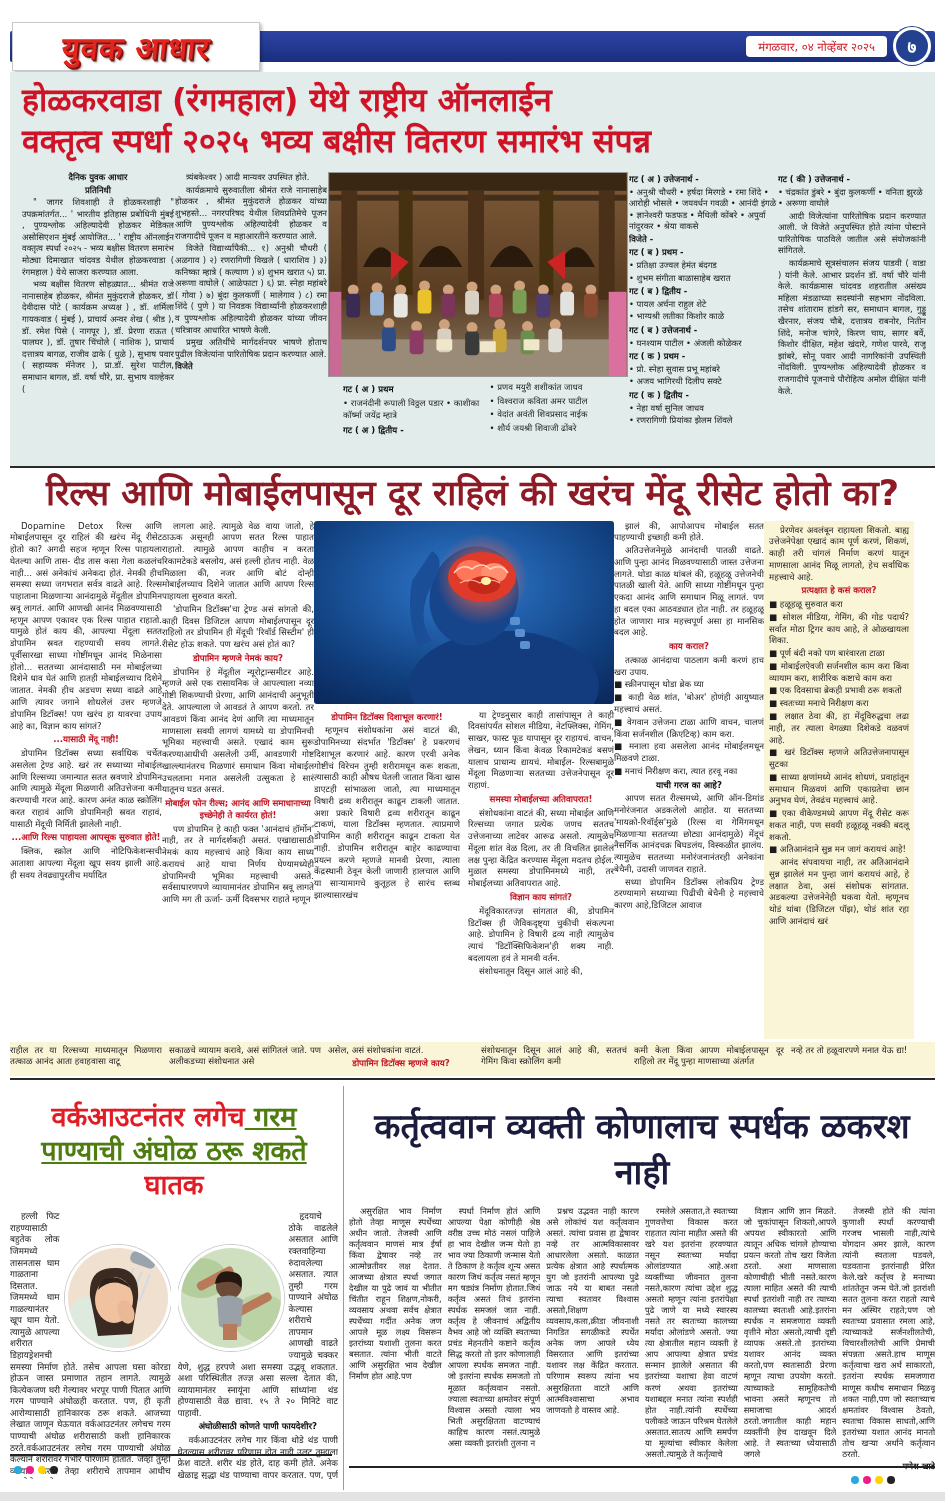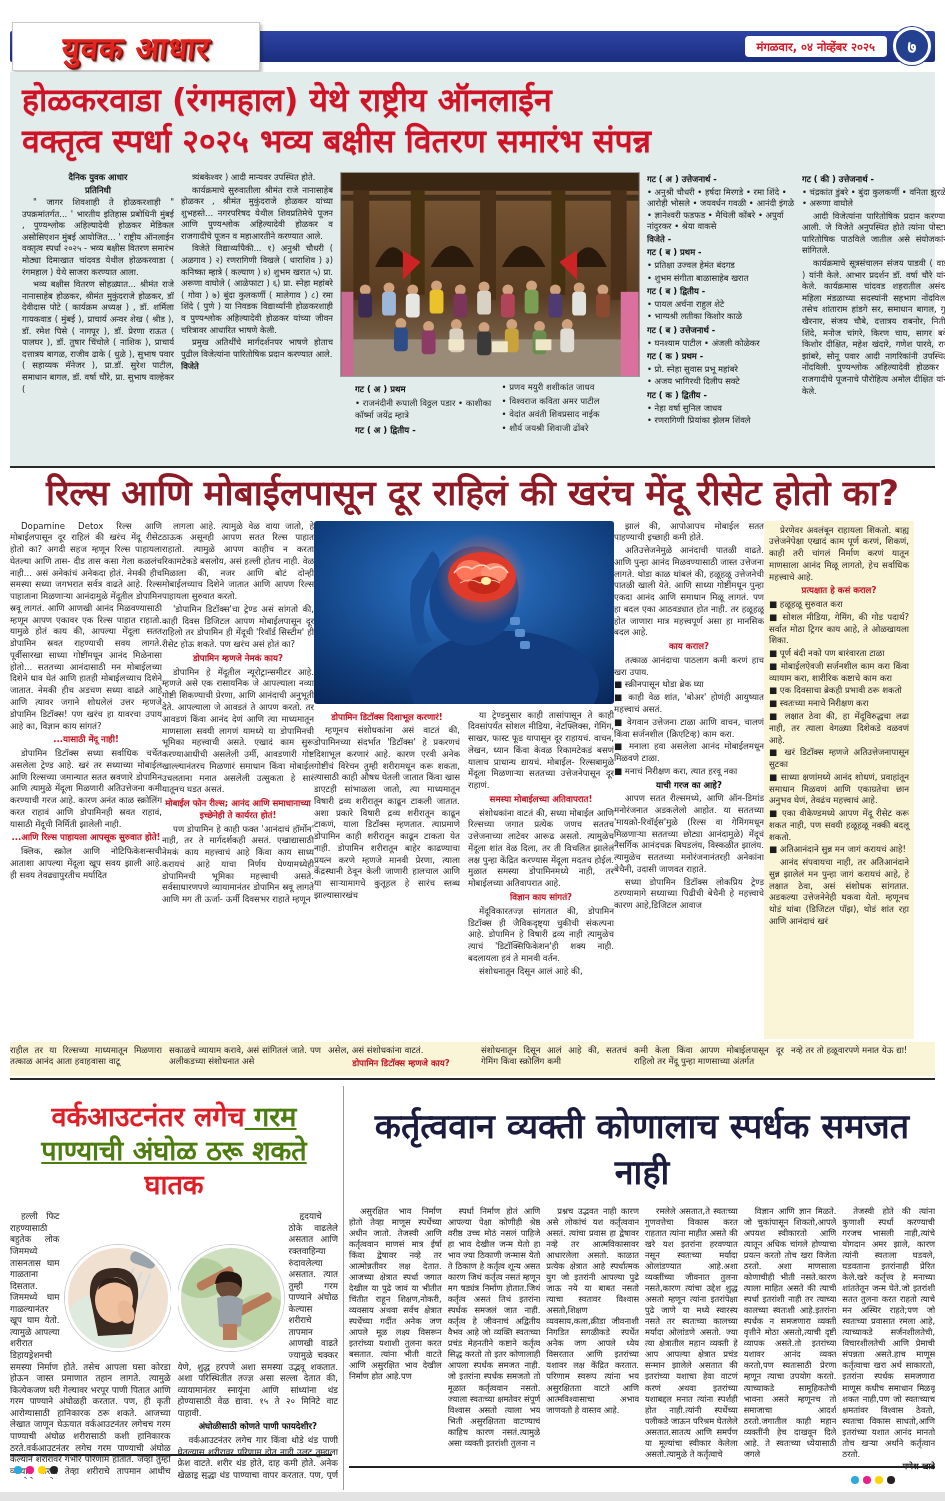--- a/index.html
+++ b/index.html
@@ -11,21 +11,21 @@
   .masthead { position:absolute; left:0; top:22px; width:945px; height:50px; }
   .mast-bar { position:absolute; left:10px; right:10px; top:9px; height:31px;
               background:linear-gradient(#2d44a4,#1a2e7e); border-radius:2px; }
   .logo-box { position:absolute; left:12px; top:0; width:248px; height:49px;
               background:#ffffff; border:1px solid #c9c9c9; display:flex;
               align-items:center; justify-content:center; box-shadow:2px 2px 3px rgba(0,0,0,.25); }
   .logo-text { font-size:31px; font-weight:800; color:#e4251f; letter-spacing:1px;
                transform:skewX(-6deg);
                text-shadow:1px 1px 0 #7e1511, 2px 2px 0 #7e1511, 3px 3px 2px rgba(0,0,0,.35); }
   .date-box { position:absolute; right:58px; top:14px; background:#ffffff;
-              border-radius:4px; color:#d01c28; font-weight:700; font-size:11.5px;
+              border-radius:4px; color:#d01c28; font-weight:400; font-size:11.5px;
               padding:3px 12px; }
   .page-circle { position:absolute; right:14px; top:5px; width:38px; height:38px;
                  border-radius:50%; background:#24418f; border:3px solid #ffffff;
                  box-shadow:0 0 0 1px #24418f; color:#ffffff; font-size:17px; font-weight:800;
                  display:flex; align-items:center; justify-content:center; }
 
   
   .col { overflow:hidden; color:#1c1c1c; }
   .seg { margin:0 0 1px 0; }
   .seg.p  { text-align:justify; text-indent:11px; }
@@ -37,21 +37,21 @@
   .seg.by { font-weight:700; text-align:center; }
   .seg.bold{ font-weight:700; }
   .seg.author { font-weight:800; text-align:right; color:#111; }
 
   
   .art1 { position:absolute; left:10px; top:72px; width:925px; height:394px;
           background:#e2eceb; padding:6px 12px 0; }
   .art1-head { text-align:left; color:#d01226; font-weight:700; font-size:32px;
                line-height:1.28; margin-top:2px;
                text-shadow:0 1px 0 rgba(120,0,0,.15); }
-  .art1-body { display:flex; gap:7px; margin-top:10px; height:276px; }
+  .art1-body { display:flex; gap:1px; margin-top:10px; height:276px; }
   .art1 .col { font-size:8.4px; line-height:1.38; }
   .w152 { width:152px; flex:0 0 152px; }
   .w148 { width:148px; flex:0 0 148px; }
   .art1-mid { width:300px; flex:0 0 300px; }
   .art1-mid svg { display:block; border:1px solid #9a9a9a; background:#6b4a2e; }
   .caption-row { display:flex; gap:8px; margin-top:4px;margin-left:15px; }
   .caption-row .col { flex:1; font-size:8.5px; line-height:1.5; }
 
   .rule { position:absolute; left:10px; right:10px; height:2px; background:#2a2a2a; }
   .r1 { top:466px; } .r2 { top:1078px; }
@@ -397,21 +397,21 @@
         <span class="d-c"></span>
         <span class="d-m"></span>
         <span class="d-y"></span>
         <span class="d-k"></span>
       </div>
     </article>
 
     <div class="vdiv"></div>
 
     <article class="art4">
-      <h2 class="art4-head">कर्तृत्ववान व्यक्ती कोणालाच स्पर्धक समजत नाही</h2>
+      <h2 class="art4-head">कर्तृत्ववान व्यक्ती कोणालाच स्पर्धक ळकरश नाही</h2>
       <div class="art4-body">
         <div class="col">
             <p class="seg p">असुरक्षित भाव निर्माण होतो तेव्हा माणूस स्पर्धेच्या अधीन जातो. तेजस्वी आणि कर्तृत्ववान माणसं मात्र ईर्षा किंवा द्वेषावर नव्हे तर आत्मोन्नतीवर लक्ष देतात. आजच्या क्षेत्रात स्पर्धा जगात देखील या पुढे जावं या भीतीत चिंतीत राहून शिक्षण,नोकरी, व्यवसाय अथवा सर्वच क्षेत्रात स्पर्धेच्या गर्दीत अनेक जण आपले मूळ लक्ष्य विसरून इतरांच्या यशाशी तुलना करत बसतात. त्यांना भीती वाटते आणि असुरक्षित भाव देखील निर्माण होत आहे.पण</p>
           </div>
         <div class="col">
             <p class="seg p">स्पर्धा निर्माण होतं आणि आपल्या पेक्षा कोणीही श्रेष्ठ वरीष्ठ उच्च मोठं नसलं पाहिजे हा भाव देखील जन्म घेतो हा भाव ज्या ठिकाणी जन्मास येतो ते ठिकाण हे कर्तृत्व शून्य असत कारण जिथं कर्तृत्व नसतं म्हणून मग षड्यंत्र निर्माण होतात.जिथं कर्तृत्व असतं तिथं इतरांना स्पर्धक समजलं जात नाही. कर्तृत्व हे जीवनाचं अद्वितीय वैभव आहे जो व्यक्ति स्वतःच्या प्रचंड मेहनतीने कष्टाने कर्तृत्व सिद्ध करतो तो इतर कोणालाही आपला स्पर्धक समजत नाही. जो इतरांना स्पर्धक समजतो तो मूळात कर्तृत्ववान नसतो. ज्याला स्वतःच्या क्षमतेवर संपूर्ण विश्वास असतो त्याला भय भिती असुरक्षितता वाटण्याचं काहिच कारण नसतं.त्यामुळे असा व्यक्ती इतरांशी तुलना न</p>
           </div>
         <div class="col">
             <p class="seg p">प्रश्नच उद्भवत नाही कारण असे लोकांचं यश कर्तृत्ववान असतं. त्यांचा प्रवास हा द्वेषावर नव्हे तर आत्मविकासावर आधारलेला असतो. काळात प्रत्येक क्षेत्रात आहे स्पर्धात्मक युग जो इतरांनी आपल्या पुढे जाऊ नये या बाबत नसतो त्याचा स्वतःवर विश्वास असतो,शिक्षण व्यवसाय,कला,क्रीडा जीवनाशी निगडित सगळीकडे स्पर्धेत अनेक जण आपले ध्येय विसरतात आणि इतरांच्या यशावर लक्ष केंद्रित करतात. परिणाम स्वरूप त्यांना भय असुरक्षितता वाटते आणि आत्मविश्वासाचा अभाव जाणवतो हे वास्तव आहे.</p>
           </div>

